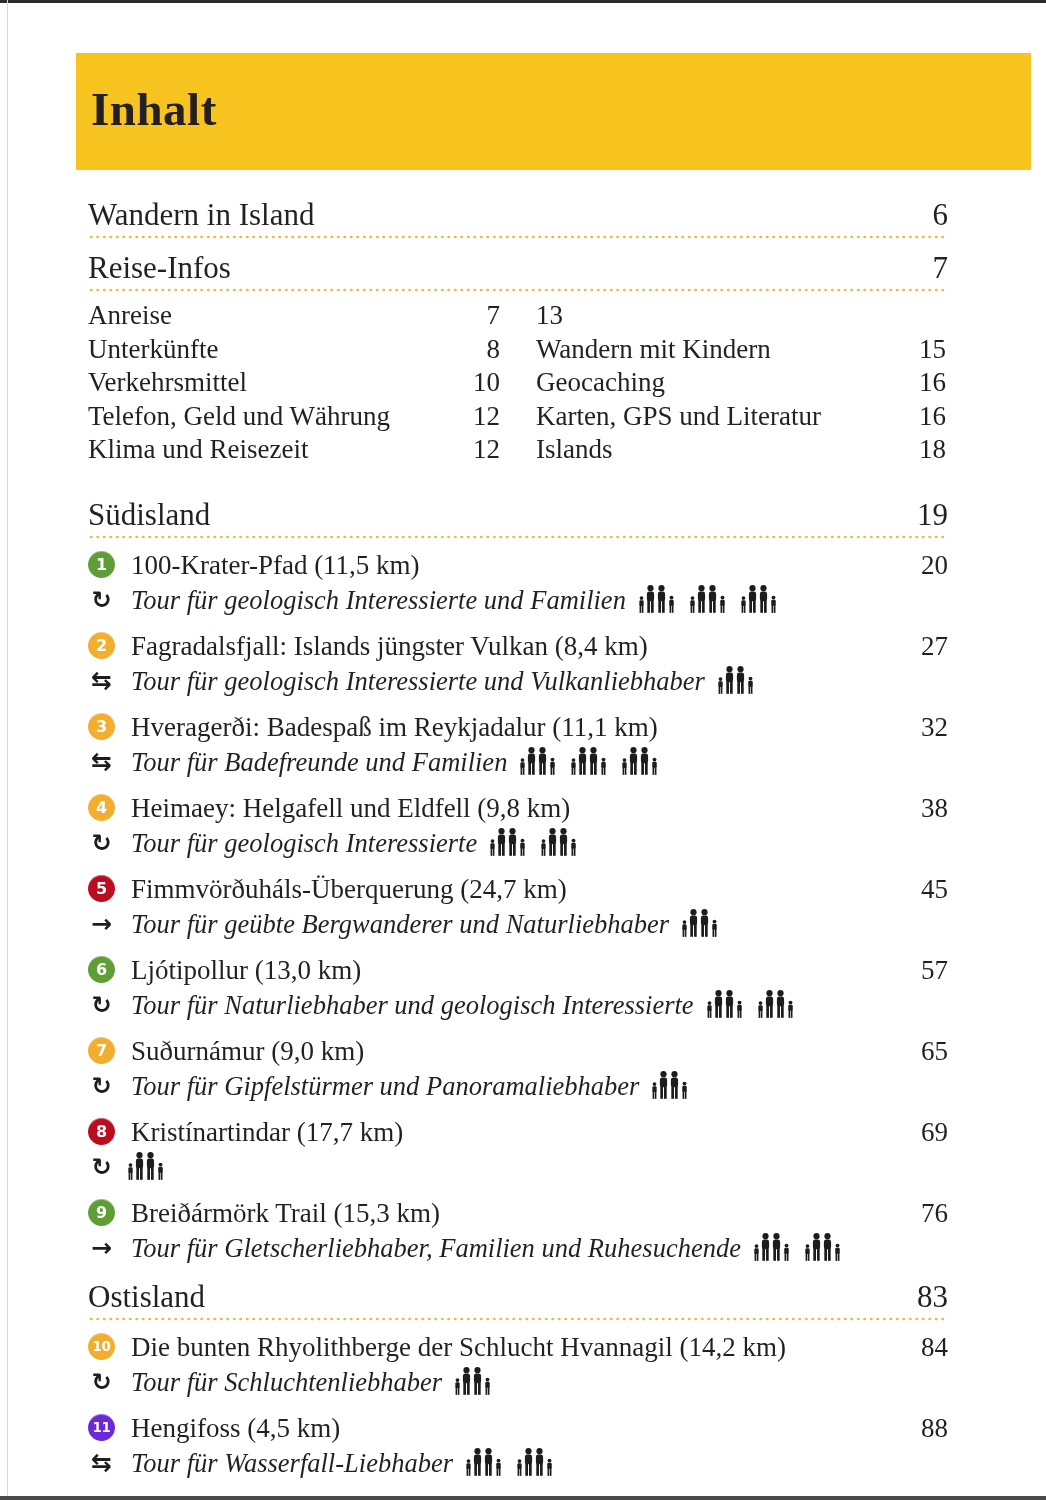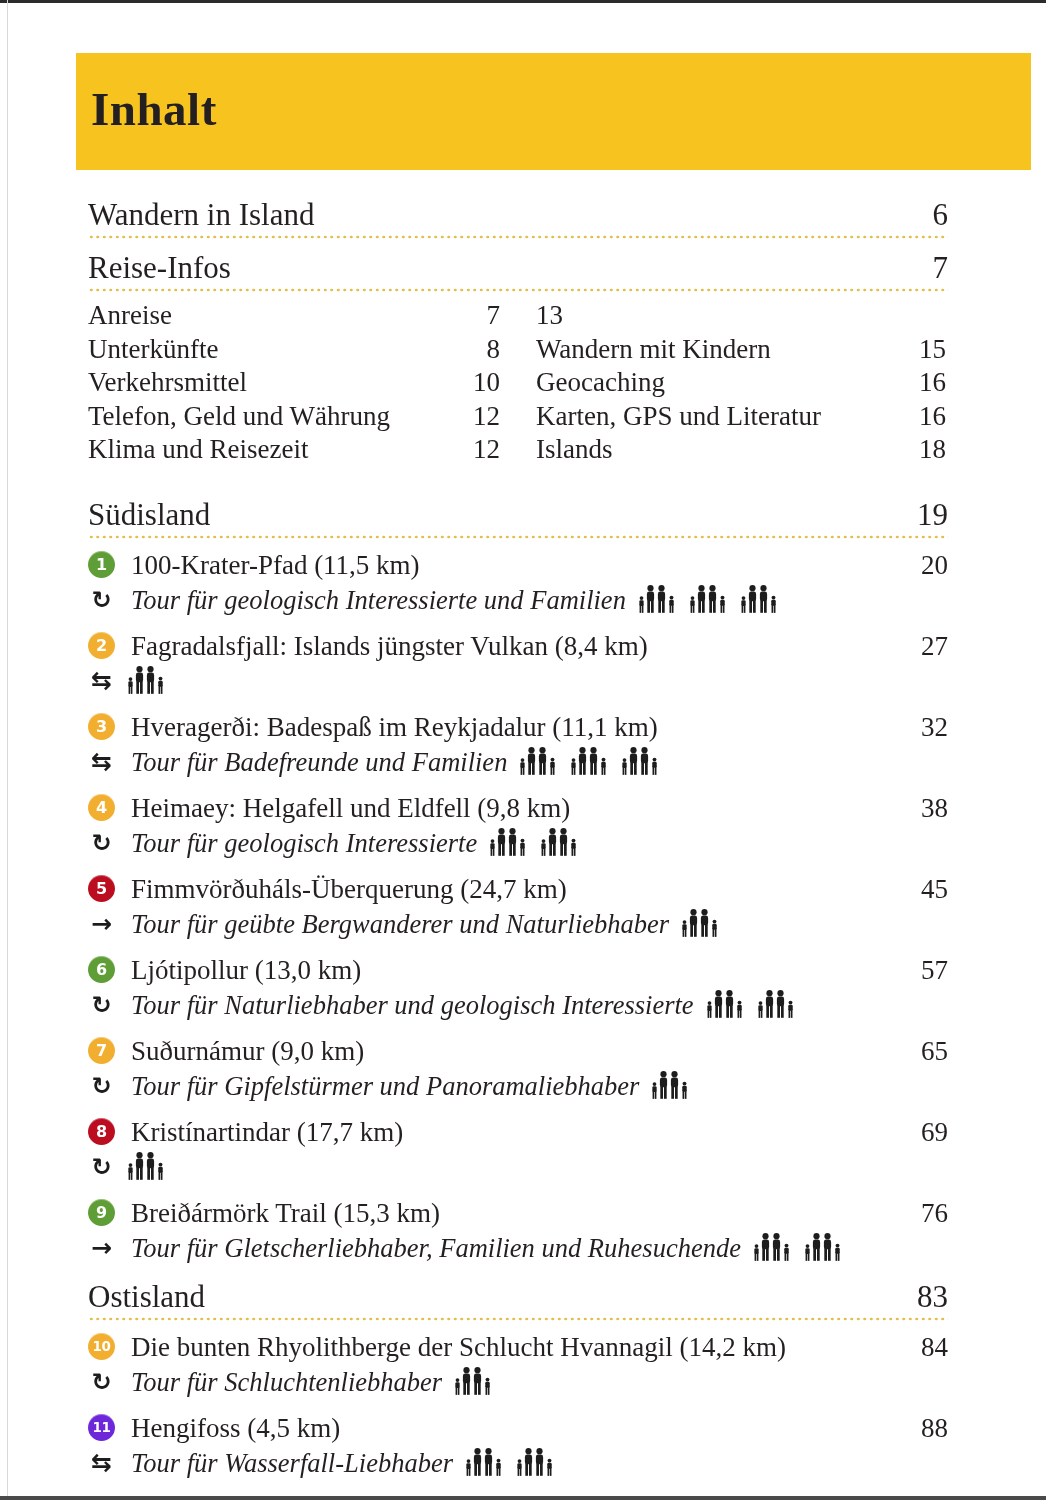--- a/index.html
+++ b/index.html
@@ -257,20 +257,21 @@
             </div>
           </div>
           <div class="tour">
             <div class="tour-main">
               <span class="badge" style="background: rgb(242, 174, 46);">2</span>
               <span class="tour-title">Fagradalsfjall: Islands jüngster Vulkan (8,4 km)</span>
               <span class="tour-page">27</span>
             </div>
             <div class="tour-sub">
               <span class="route-icon outback">⇆</span>
+              <span class="tour-desc">Tour für geologisch Interessierte und Vulkanliebhaber</span>
               <span class="families">
                 <span class="family">
                   <svg width="44" height="29" viewBox="0 0 44 29" xmlns="http://www.w3.org/2000/svg">
                     <g transform="translate(4.5,11.200000000000001) scale(0.6)" fill="#1d1d1d">
                       <circle cx="0" cy="3.2" r="3.1"></circle>
                       <rect x="-3.6" y="6.6" width="7.2" height="9.6" rx="2.4"></rect>
                       <rect x="-3.2" y="13.8" width="2.7" height="14"></rect>
                       <rect x="0.5" y="13.8" width="2.7" height="14"></rect>
                     </g>
                     <g transform="translate(13.5,0) scale(1)" fill="#1d1d1d">

